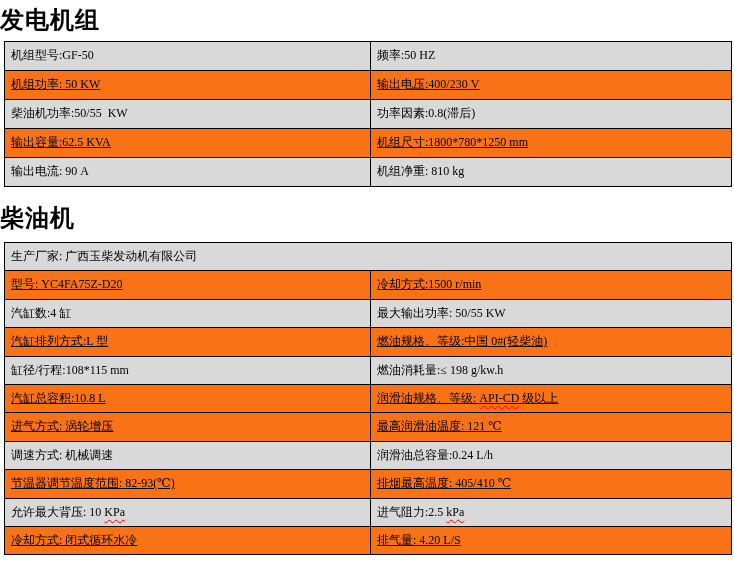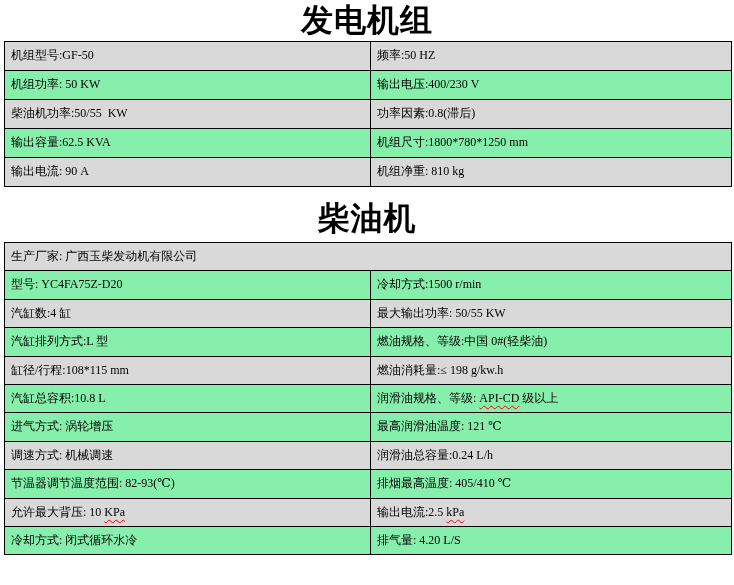--- a/index.html
+++ b/index.html
@@ -13,22 +13,21 @@
     overflow: hidden;
     color: #000000;
     font-family: "Liberation Serif", "DejaVu Serif", serif;
   }
   .page {
     width: 734px;
     height: 585px;
   }
   .section-title {
     margin: 0;
-    text-align: center;
-    font-size: 32px;
+    font-size: 24px;
     font-weight: 700;
     letter-spacing: 1px;
   }
   #generator-title {
     padding-top: 5px;
     line-height: 31px;
     margin-bottom: 5px;
   }
   #engine-title {
     padding-top: 16px;
@@ -48,21 +47,21 @@
     font-size: 12px;
     line-height: 1.1;
     padding: 0 2px 0 6px;
     white-space: pre;
     overflow: hidden;
     vertical-align: middle;
   }
   #generator-table td { height: 28px; }
   #engine-table td { height: 27.4px; }
   tr.shade-gray td  { background: #d9d9d9; }
-  tr.shade-light td { background: #86efac; }
+  tr.shade-light td { background: #f97316; text-decoration: underline; }
   .wavy {
     text-decoration-line: underline;
     text-decoration-style: wavy;
     text-decoration-color: #ff0000;
     text-decoration-thickness: 1px;
     text-underline-offset: 3px;
   }
 </style>
 </head>
 <body>
@@ -138,21 +137,21 @@
         <tr class="shade-gray">
           <td><span>调速方式: 机械调速</span></td>
           <td><span>润滑油总容量:0.24 L/h</span></td>
         </tr>
         <tr class="shade-light">
           <td><span>节温器调节温度范围: 82-93(℃)</span></td>
           <td><span>排烟最高温度: 405/410 ℃</span></td>
         </tr>
         <tr class="shade-gray">
           <td><span>允许最大背压: 10 </span><span class="wavy">KPa</span></td>
-          <td><span>输出电流:2.5 </span><span class="wavy">kPa</span></td>
+          <td><span>进气阻力:2.5 </span><span class="wavy">kPa</span></td>
         </tr>
         <tr class="shade-light">
           <td><span>冷却方式: 闭式循环水冷</span></td>
           <td><span>排气量: 4.20 L/S</span></td>
         </tr>
       </tbody>
   </table>
 
 </div>
 

